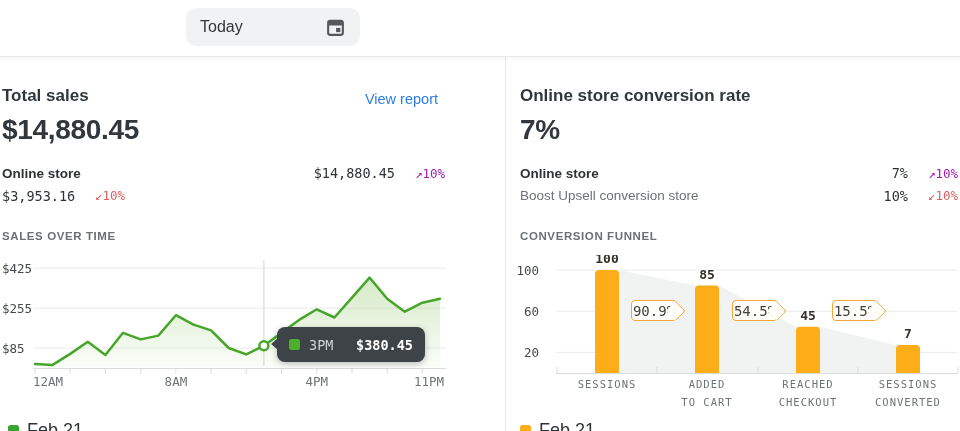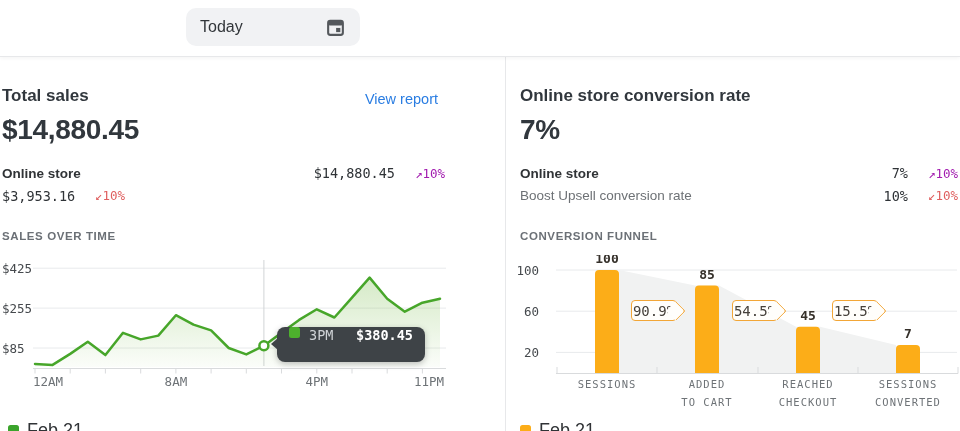--- a/index.html
+++ b/index.html
@@ -51,21 +51,21 @@
   .line{fill:none;stroke:#47a62a;stroke-width:2.5;stroke-linejoin:round;stroke-linecap:round;}
   .dot{fill:#fff;stroke:#47a62a;stroke-width:2.5;}
   .area{fill:url(#salesGrad);}
   .wedge{fill:#f1f2f2;}
   .fbar{fill:#fcad18;}
   .barval{font:bold 13px "DejaVu Sans Mono",monospace;fill:#35302a;}
   .fxlab{font:10.5px "DejaVu Sans Mono",monospace;fill:#6e7377;letter-spacing:1px;}
 
   
   .tooltip{position:absolute;left:277px;top:317px;width:148px;height:35px;background:#3e4347;border-radius:8px;
-           display:flex;padding:0 12px;box-sizing:border-box;box-shadow:0 2px 6px rgba(0,0,0,.25);z-index:4;}
+           display:flex;align-items:center;padding:0 12px;box-sizing:border-box;box-shadow:0 2px 6px rgba(0,0,0,.25);z-index:4;}
   .tooltip::before{content:"";position:absolute;left:-6px;top:11px;width:0;height:0;
            border-top:6px solid transparent;border-bottom:6px solid transparent;border-right:7px solid #3e4347;}
   .t-sq{width:11px;height:11px;background:#4db02d;border-radius:2.5px;margin-right:9px;flex:0 0 auto;}
   .t-time{color:#cfd3d6;font-size:13.5px;}
   .t-val{margin-left:auto;color:#fff;font-weight:700;font-size:13.5px;}
 
   
   .badge{position:absolute;top:290px;width:44px;height:19px;background:#fffefb;border:1.5px solid #f2a637;
          border-radius:4px;display:flex;align-items:center;justify-content:center;
          font-family:"DejaVu Sans Mono",monospace;font-size:14px;color:#45403a;z-index:2;}
@@ -171,21 +171,21 @@
   <div class="card-title" style="left:15px;top:76px;">Online store conversion rate</div>
   <div class="big-value" style="left:15px;top:104px;">7%</div>
 
   <div class="rows" id="conv-rows">
       <div class="metric-row">
         <span class="m-label">Online store</span>
         <span class="m-value mono">7%</span>
         <span class="m-delta mono up">↗10%</span>
       </div>
       <div class="metric-row">
-        <span class="m-label">Boost Upsell conversion rate</span>
+        <span class="m-label">Boost Upsell conversion store</span>
         <span class="m-value mono">10%</span>
         <span class="m-delta mono down">↙10%</span>
       </div>
     </div>
 
   <div class="section-title" style="left:15px;">CONVERSION FUNNEL</div>
 
   <svg id="funnel-svg" class="chart-svg" width="455" height="165" viewBox="0 0 455 165">
       <line x1="51" y1="97.4" x2="452" y2="97.4" class="grid"></line>
       <text x="34" y="101.9" text-anchor="end" class="ylab">20</text>

